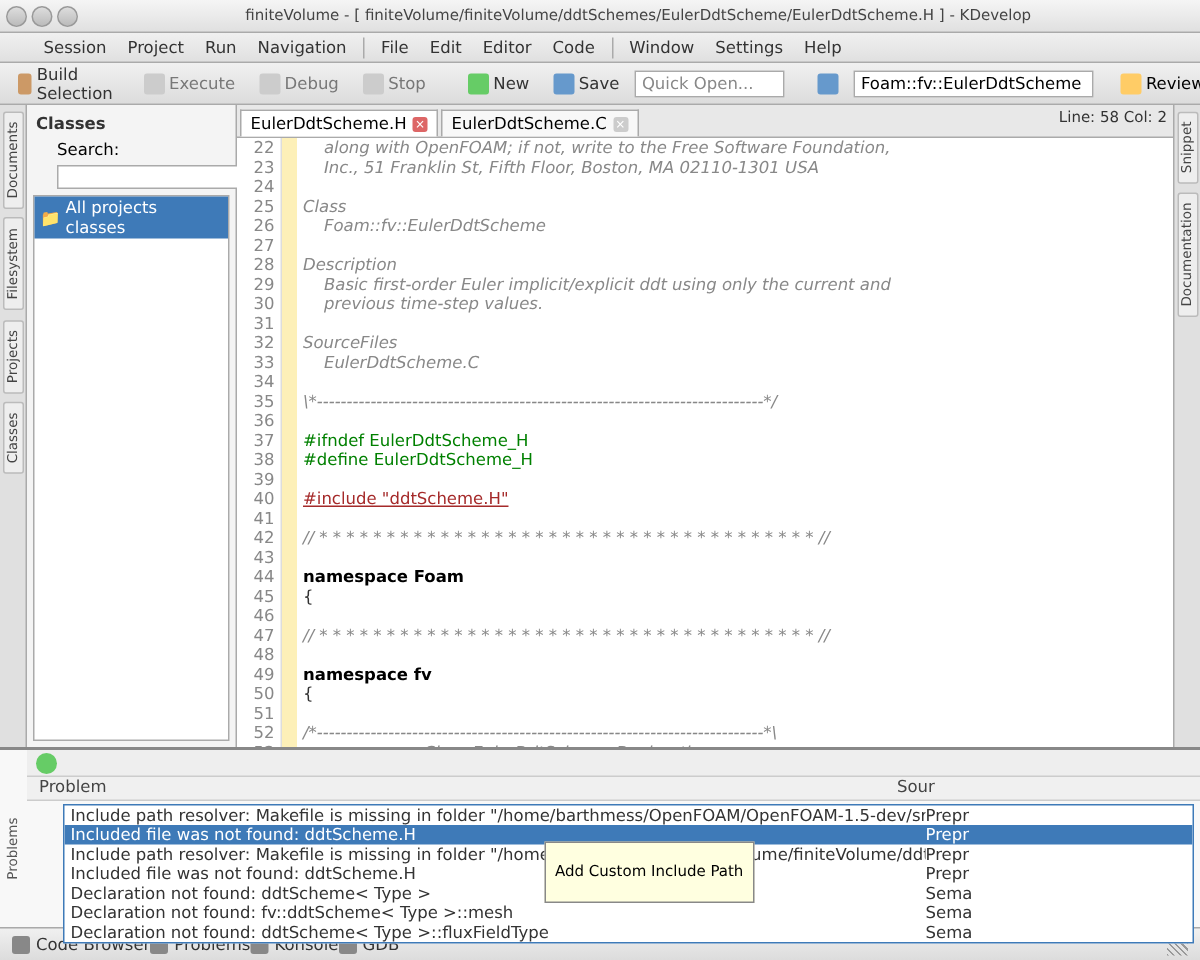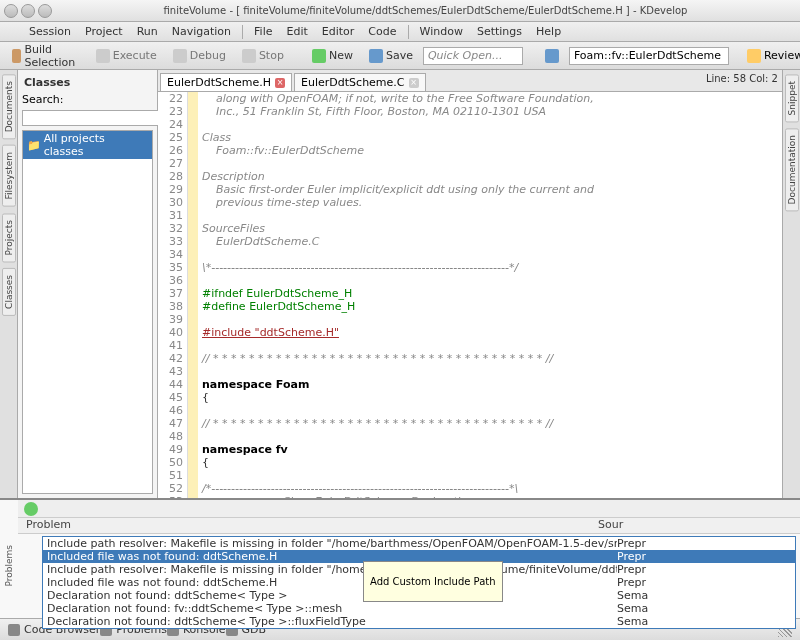--- a/index.html
+++ b/index.html
@@ -7,30 +7,30 @@
 .titlebar{background:linear-gradient(#f5f5f5,#e0e0e0);height:22px;display:flex;align-items:center;padding:0 4px;border-bottom:1px solid #aaa}
 .win-btn{width:14px;height:14px;border-radius:7px;margin-right:3px;background:linear-gradient(#ddd,#bbb);border:1px solid #999}
 .title{flex:1;text-align:center;font-size:10px;color:#444}
 .menubar{background:linear-gradient(#f0f0f0,#e0e0e0);height:20px;display:flex;align-items:center;padding:0 22px;border-bottom:1px solid #aaa}
 .menubar span{padding:0 7px;color:#333;cursor:default}
 .sep{width:1px;height:14px;background:#aaa;margin:0 4px}
 .toolbar{background:linear-gradient(#f0f0f0,#dcdcdc);height:28px;display:flex;align-items:center;padding:0 6px;border-bottom:1px solid #aaa;gap:4px}
 .tbtn{display:flex;align-items:center;padding:2px 6px;color:#777;gap:3px}
 .tbtn.en{color:#333}
 .tico{width:14px;height:14px;border-radius:2px}
-.qopen{flex:0 0 100px;height:18px;background:#fff;border:1px solid #aaa;padding:0 4px;color:#888;font-style:italic;display:flex;align-items:center}
+.qopen{flex:0 0 100px;height:18px;background:#fff;border:1px solid #aaa;padding:0 4px;color:#888;display:flex;align-items:center}
 .navfield{height:18px;background:#fff;border:1px solid #aaa;padding:0 4px;display:flex;align-items:center;flex:0 0 160px}
 .rbtn{display:flex;align-items:center;gap:3px;padding:2px 6px;margin-left:4px}
 .main{flex:1;display:flex;overflow:hidden}
 .leftrail{width:18px;background:#e0e0e0;border-right:1px solid #aaa;display:flex;flex-direction:column;align-items:center;padding-top:4px;gap:6px}
 .railtab{writing-mode:vertical-rl;transform:rotate(180deg);font-size:9px;padding:6px 1px;background:#eee;border:1px solid #bbb;border-radius:2px;color:#444}
 .rightrail{width:18px;background:#e0e0e0;border-left:1px solid #aaa;display:flex;flex-direction:column;align-items:center;padding-top:4px;gap:6px}
 .sidepanel{width:140px;background:#f4f4f4;border-right:1px solid #aaa;display:flex;flex-direction:column;padding:4px}
 .sidepanel .hdr{font-weight:bold;padding:2px;color:#333}
-.searchrow{display:flex;gap:2px;margin:2px 0}
+.searchrow{display:flex;gap:2px;margin:2px 16px}
 .searchrow input{flex:1;height:16px;border:1px solid #aaa;padding:0 3px}
 .sbtn{width:16px;height:16px;border:1px solid #aaa;background:#eee}
 .classlist{flex:1;background:#fff;border:1px solid #aaa;margin-top:2px}
 .classitem{background:#3e7ab8;color:#fff;padding:1px 4px;display:flex;align-items:center;gap:3px;font-size:10px}
 .editor{flex:1;display:flex;flex-direction:column;overflow:hidden;background:#c4b5fd}
 .tabs{height:22px;display:flex;align-items:flex-end;background:#e8e8e8;border-bottom:1px solid #aaa;padding-left:2px;gap:2px}
 .tab{background:#f8f8f8;border:1px solid #aaa;border-bottom:none;padding:2px 6px;display:flex;align-items:center;gap:4px;font-size:10px}
 .tab.active{background:#fff}
 .tab .x{width:10px;height:10px;background:#d66;border-radius:2px;font-size:8px;color:#fff;display:flex;align-items:center;justify-content:center}
 .linecol{position:absolute;right:22px;top:73px;font-size:10px;color:#333}

